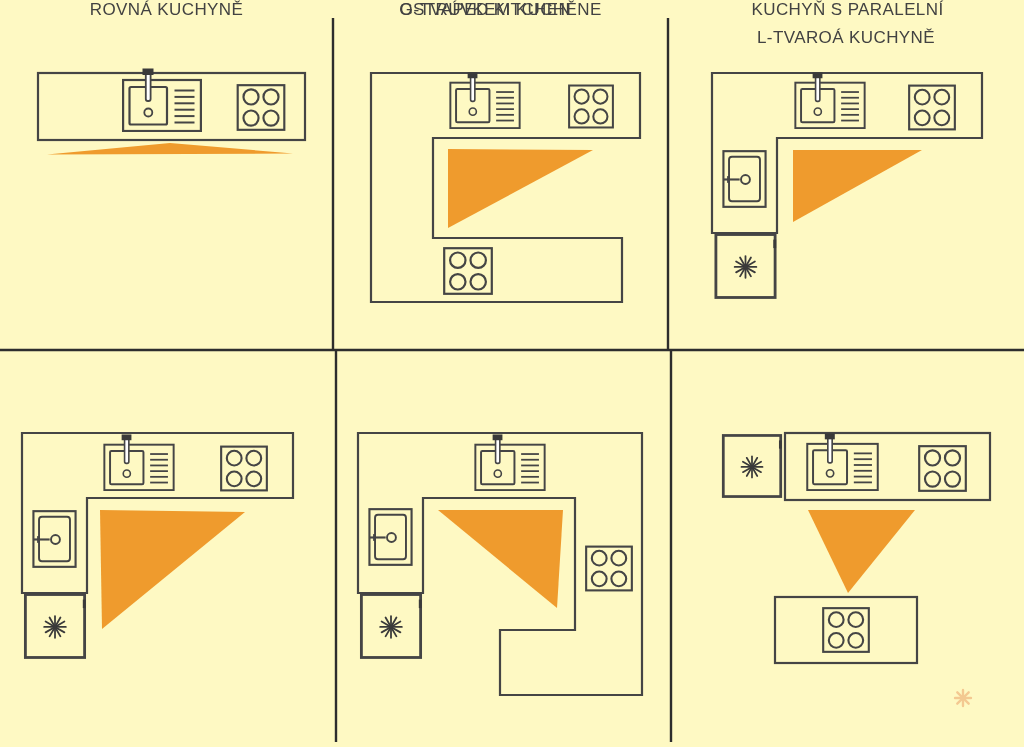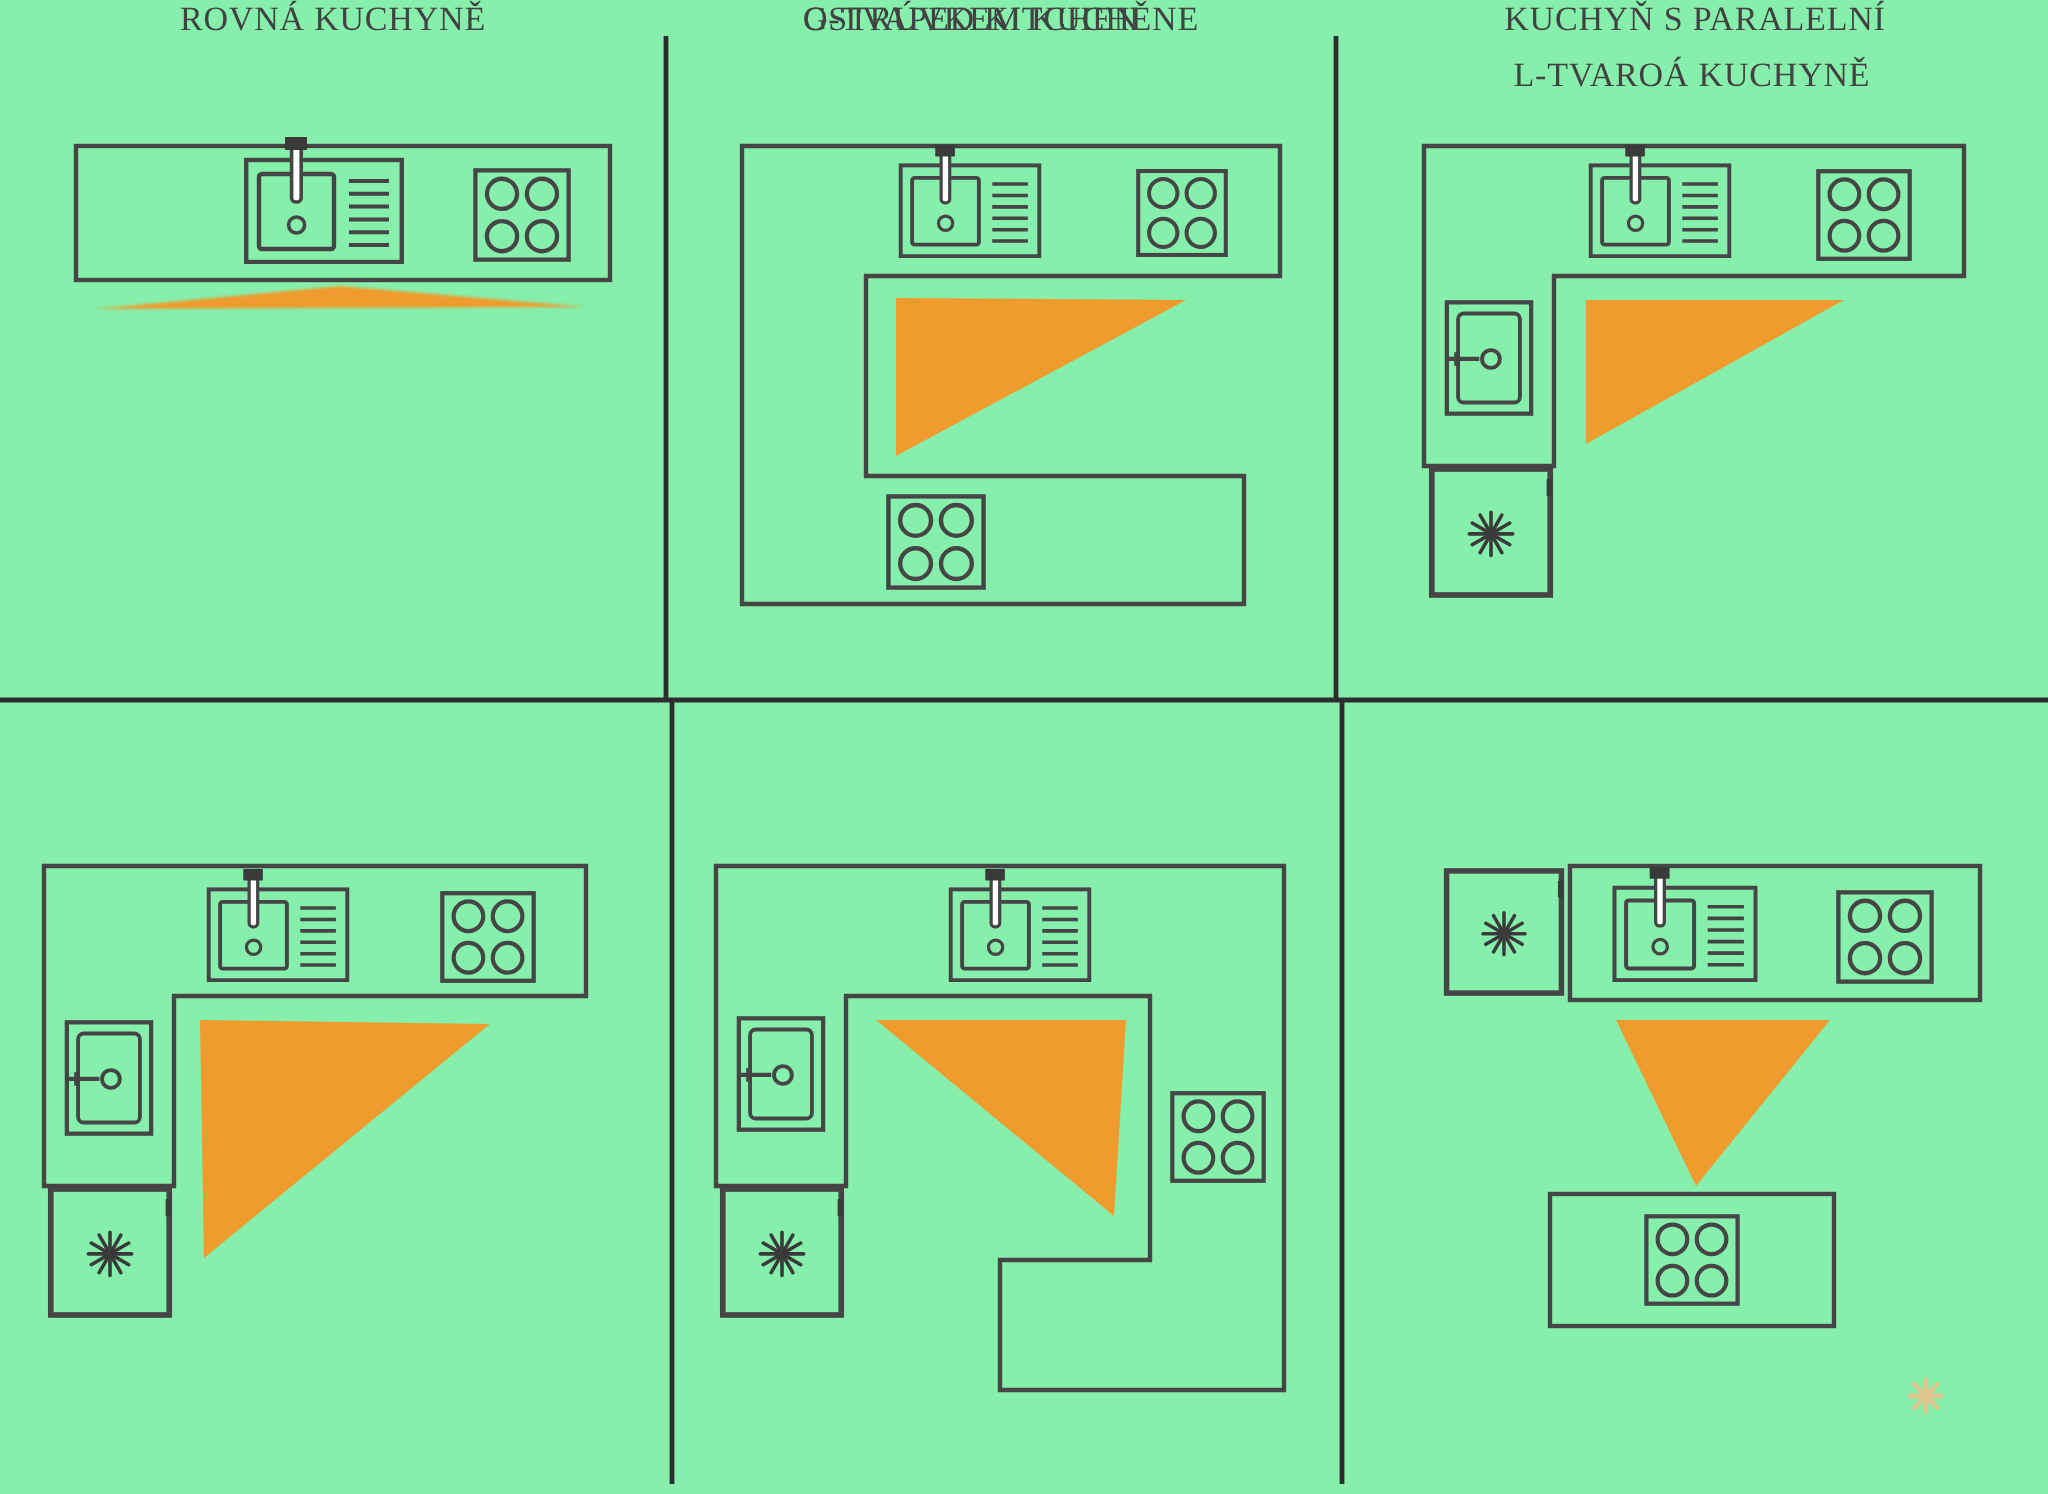--- a/index.html
+++ b/index.html
@@ -1,18 +1,18 @@
 <!DOCTYPE html>
 <html><head>
 <meta charset="utf-8">
 <style>
   html,body{margin:0;padding:0;background:#ffffff;}
   .stage{
-    position:relative;width:1024px;height:747px;background:#86efac;
-    font-family:Liberation Serif, serif;overflow:hidden;
+    position:relative;width:1024px;height:747px;background:#fef9c3;
+    font-family:Liberation Sans, sans-serif;overflow:hidden;
   }
   .drawing{position:absolute;left:0;top:0;width:1024px;height:747px;}
   .panel-title{
     position:absolute;text-align:center;color:#424242;
     font-size:17px;letter-spacing:.4px;line-height:20px;white-space:nowrap;
   }
   .t1{left:0;   top:31; width:333px;}
   .t2{left:333px;top:31; width:335px;}
   .t3{left:668px;top:31; width:356px;margin-top:28px;}
   .t4{left:0;   top:386;width:336px;}

